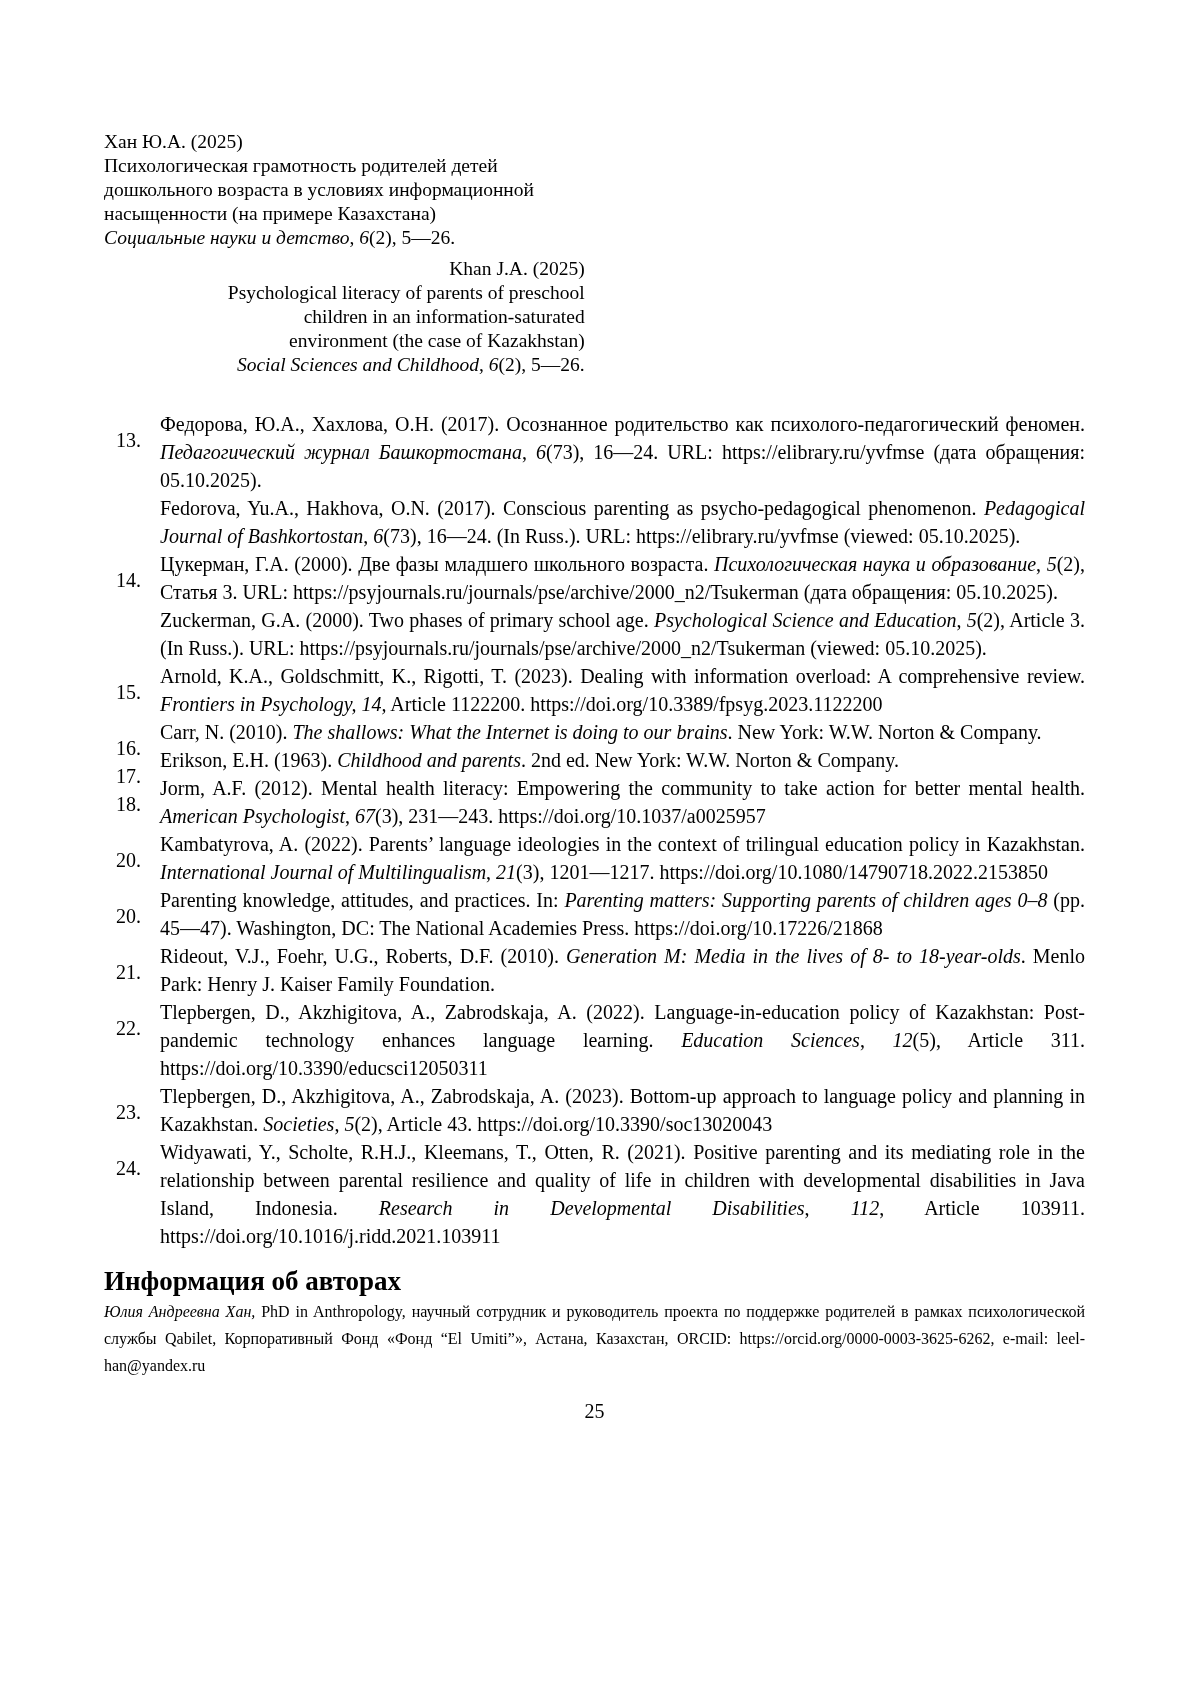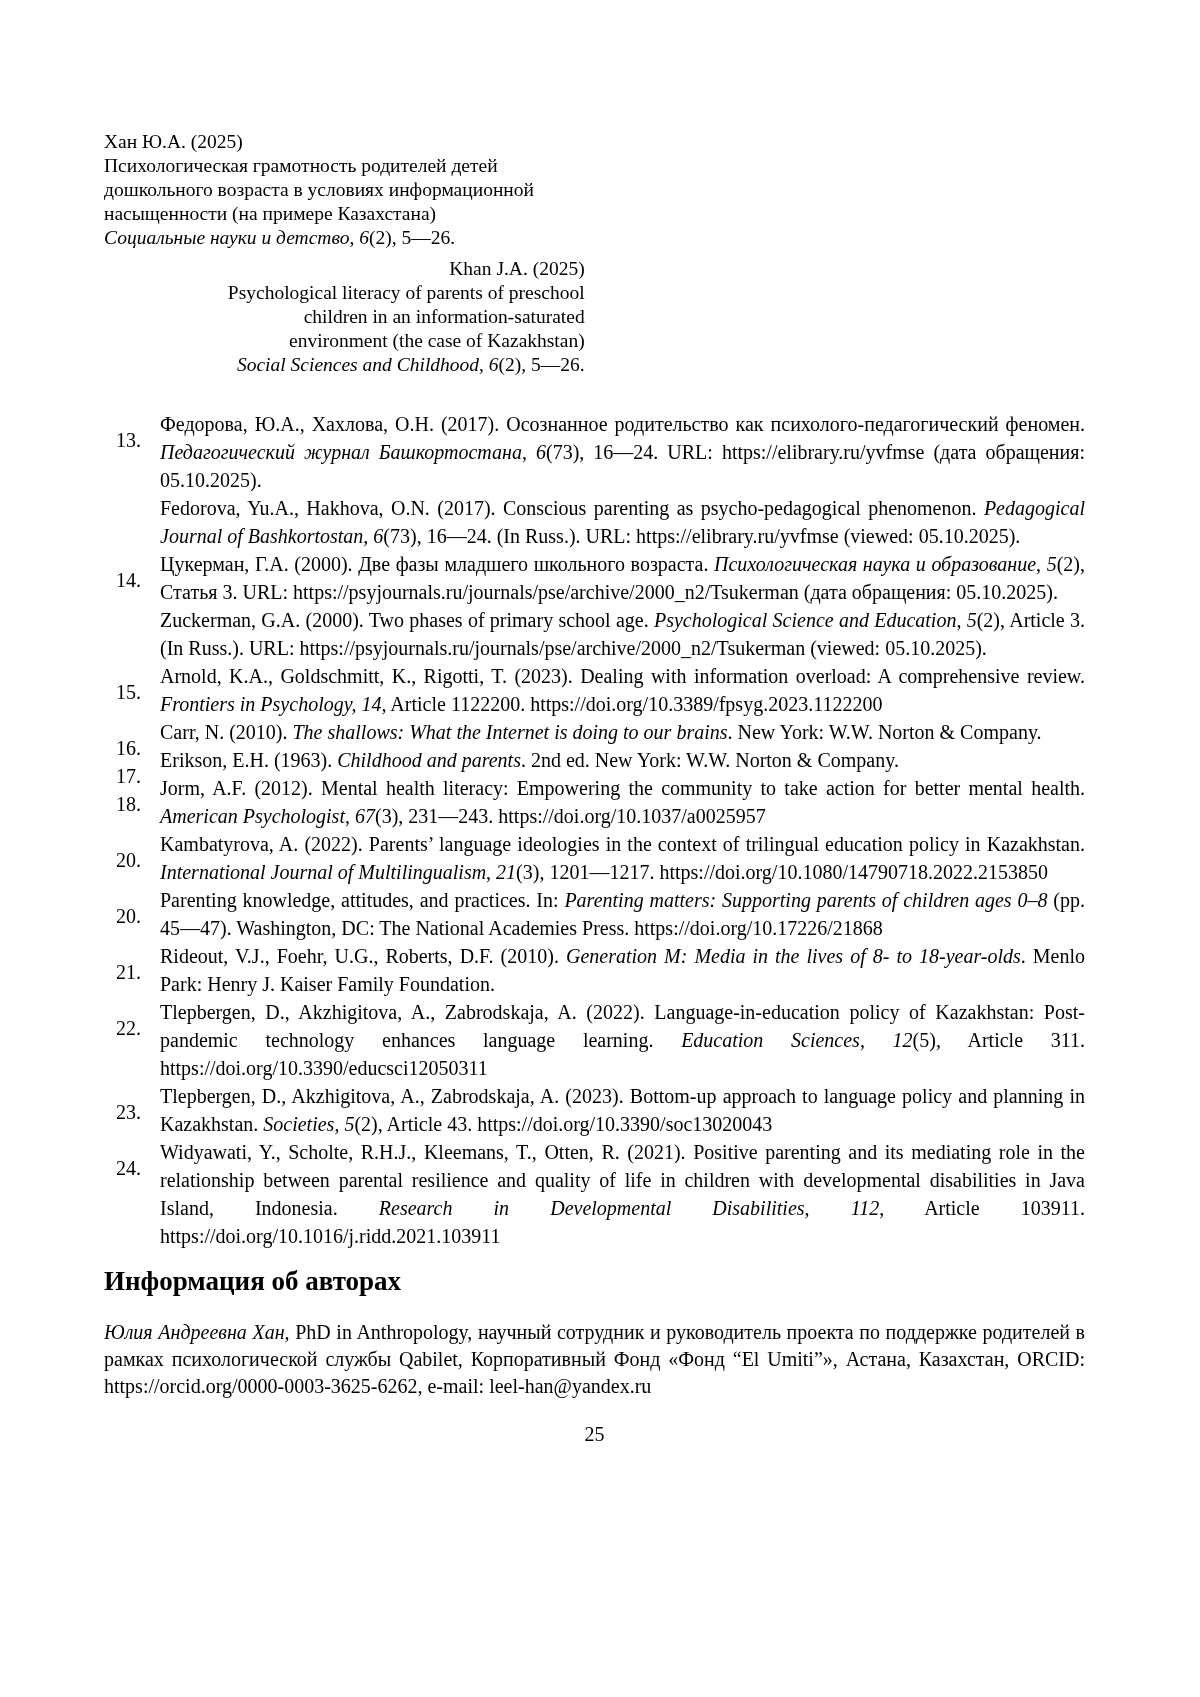--- a/index.html
+++ b/index.html
@@ -19,21 +19,21 @@
   .hline{white-space:nowrap;}
 
   
   .references{margin-top:33px;font-size:20px;line-height:28px;}
   .ref{position:relative;padding-left:56px;text-align:justify;}
   .ref .num{position:absolute;left:12px;top:16px;text-align:center;}
   .refpart{text-align:justify;}
 
   
   .authors-heading{margin:14px 0 0 0;font-size:27px;line-height:34px;font-weight:bold;}
-  .authors-bio{margin-top:21px;font-size:20px;line-height:27px;text-align:justify;}
+  .authors-bio{margin-top:0;font-size:16px;line-height:27px;text-align:justify;}
 
   
   .page-number{margin-top:18px;text-align:center;font-size:20px;line-height:28px;}
 
   i{font-style:italic;}
 </style>
 </head>
 <body>
 
 <div class="page">

